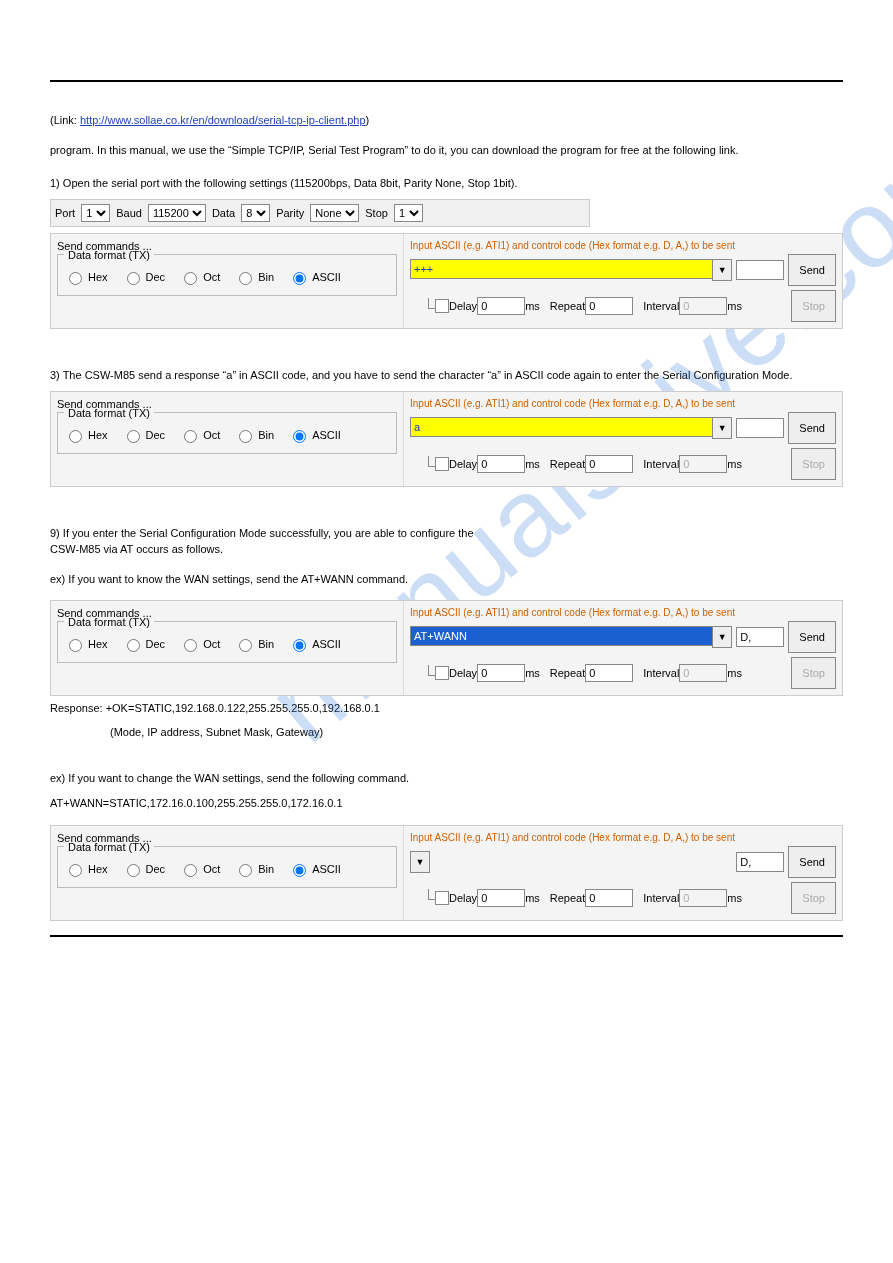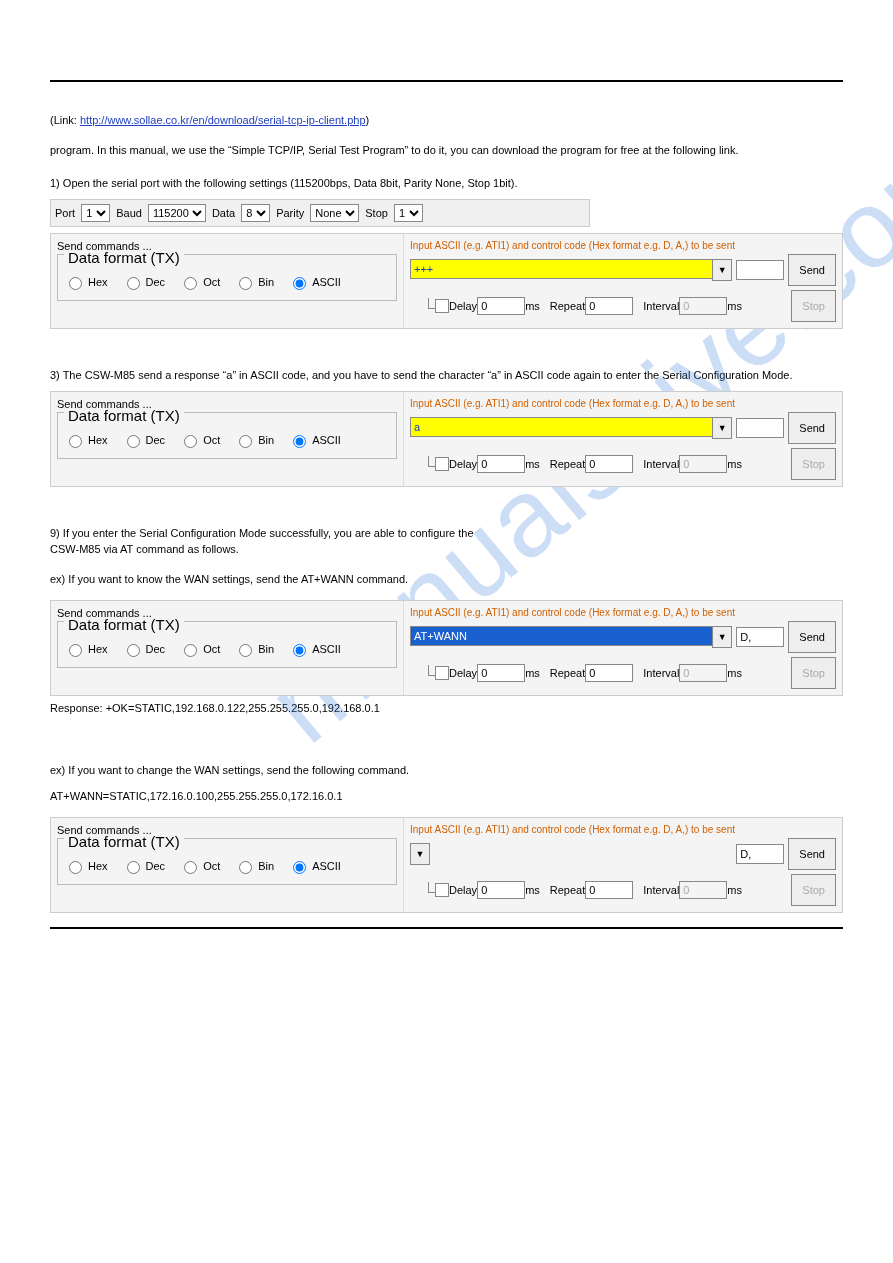--- a/index.html
+++ b/index.html
@@ -94,21 +94,21 @@
   .group-title {
     font-size: 11px;
     margin-bottom: 2px;
   }
   .data-format-box {
     border: 1px solid #bbb;
     padding: 8px 6px 10px 6px;
     margin-top: 2px;
   }
   .data-format-title {
-    font-size: 15px;
+    font-size: 11px;
     margin-top: -14px;
     margin-bottom: 8px;
     background: #f4f4f4;
     width: fit-content;
     padding: 0 4px;
   }
   .radio-row {
     display: flex;
     gap: 14px;
     align-items: center;
@@ -352,21 +352,21 @@
         <span class="lbl">Interval</span>
         <input class="num disabled" value="0" style="">
         <span class="lbl">ms</span>
         <span style="flex:1"></span>
         <button class="btn disabled">Stop</button>
       </div>
     </div>
   </div>
 
   <div class="step-title" style="margin-top:40px">9) If you enter the Serial Configuration Mode successfully, you are able to configure the</div>
-  <div class="text-block" style="margin-top:-8px">CSW-M85 via AT command as follows.</div>
+  <div class="text-block" style="margin-top:-8px">CSW-M85 via AT occurs as follows.</div>
   <div class="text-block">ex) If you want to know the WAN settings, send the AT+WANN command.</div>
   <div class="send-panel">
     <div class="left-col">
       <div class="group-title">Send commands ...</div>
       <div class="data-format-box">
         <div class="data-format-title">Data format (TX)</div>
         <div class="radio-row">
           <label>
               <input type="radio" style="">
               <span>Hex</span>
@@ -413,22 +413,23 @@
         <span class="lbl">Interval</span>
         <input class="num disabled" value="0" style="">
         <span class="lbl">ms</span>
         <span style="flex:1"></span>
         <button class="btn disabled">Stop</button>
       </div>
     </div>
   </div>
 
   <div class="text-block" style="margin-top:4px">Response: +OK=STATIC,192.168.0.122,255.255.255.0,192.168.0.1</div>
-
-  <div class="text-block" style="margin-top:44px">ex) If you want to change the WAN settings, send the following command.</div>
+  <div class="text-block" style="margin-top:-6px; padding-left:60px">(Mode, IP address, Subnet Mask, Gateway)</div>
+
+  <div class="text-block" style="margin-top:28px">ex) If you want to change the WAN settings, send the following command.</div>
   <div class="text-block" style="margin-top:-4px">AT+WANN=STATIC,172.16.0.100,255.255.255.0,172.16.0.1</div>
 
   <div class="send-panel">
     <div class="left-col">
       <div class="group-title">Send commands ...</div>
       <div class="data-format-box">
         <div class="data-format-title">Data format (TX)</div>
         <div class="radio-row">
           <label>
               <input type="radio" style="">

